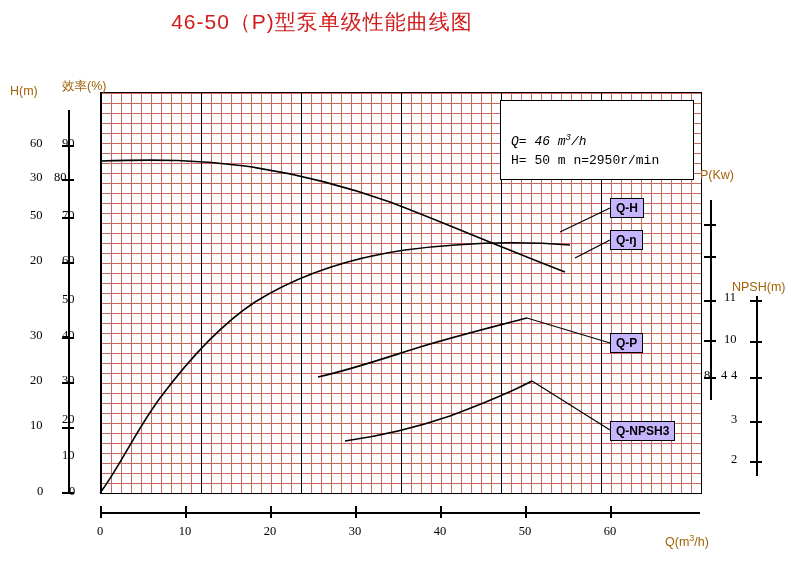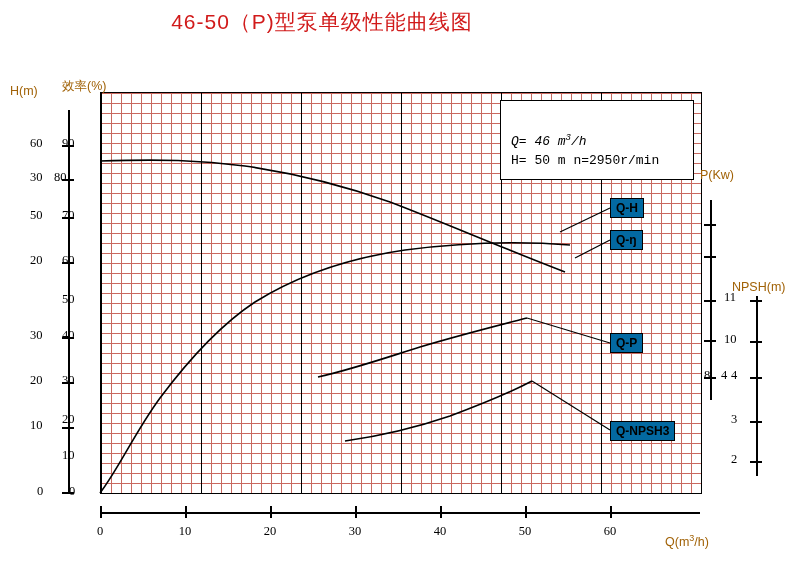--- a/index.html
+++ b/index.html
@@ -12,21 +12,21 @@
         background-color:#fff;}
   .plotborder{position:absolute;left:100px;top:92px;width:600px;height:400px;border:1.6px solid #000;pointer-events:none;}
   .vmajor{position:absolute;top:0;width:0;border-left:1.2px solid #000;height:400px;}
   svg.curves{position:absolute;left:0;top:0;width:800px;height:565px;pointer-events:none;}
   .axlabel{position:absolute;font-size:12.5px;font-family:"Liberation Sans",sans-serif;color:#a16207;white-space:nowrap;}
   .xtick{position:absolute;font-size:12.5px;font-family:"Liberation Serif",serif;color:#000;text-align:center;width:30px;}
   .infobox{position:absolute;left:500px;top:100px;width:192px;height:78px;background:#fff;border:1.5px solid #000;}
   .infobox .l1{position:absolute;left:26px;top:8px;font-size:15px;font-family:"Liberation Sans",sans-serif;letter-spacing:1px;}
   .infobox .l2{position:absolute;left:10px;top:32px;font-size:13px;font-family:"Liberation Mono",monospace;font-style:italic;}
   .infobox .l3{position:absolute;left:10px;top:52px;font-size:13px;font-family:"Liberation Mono",monospace;}
-  .taglabel{position:absolute;background:#0369a1;border:1.4px solid #000;font-size:12px;font-family:"Liberation Sans",sans-serif;font-weight:bold;padding:2px 5px;white-space:nowrap;}
+  .taglabel{position:absolute;background:#c4b5fd;border:1.4px solid #000;font-size:12px;font-family:"Liberation Sans",sans-serif;font-weight:bold;padding:2px 5px;white-space:nowrap;}
   .axline{position:absolute;background:#000;}
   .ttxt{position:absolute;font-size:12.5px;font-family:"Liberation Serif",serif;}
 </style>
 </head>
 <body>
 
 <div class="title">46-50（P)型泵单级性能曲线图</div>
 
 <div class="plot"></div>
 <div class="plotborder">

